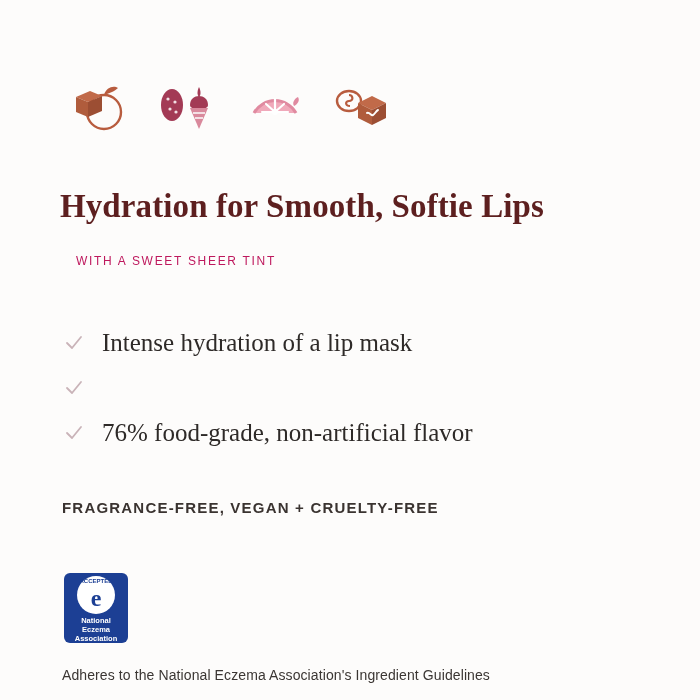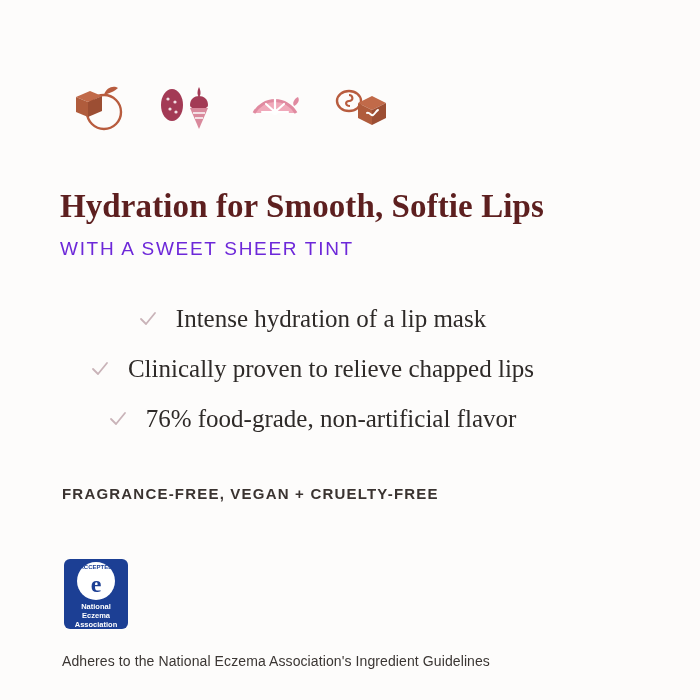--- a/index.html
+++ b/index.html
@@ -44,40 +44,39 @@
     margin: 0;
     padding-top: 50px;
     font-family: "Liberation Serif", serif;
     font-weight: bold;
     font-size: 33px;
     letter-spacing: 0.1px;
     color: #5d1f1f;
     line-height: 1.15;
   }
   .subhead {
-    margin: 0;
+    margin: 16px;
     padding-top: 12px;
-    font-size: 19px;
+    font-size: 12px;
     letter-spacing: 1.7px;
-    color: #6d28d9;
+    color: #be185d;
     font-weight: 400;
   }
 
   
   .benefits {
     list-style: none;
     margin: 0;
     padding: 44px 0 0 4px;
   }
   .benefit {
     display: flex;
     align-items: center;
     gap: 18px;
     margin-bottom: 20px;
-    justify-content: center;
   }
   .check {
     width: 20px;
     height: 20px;
     flex: 0 0 20px;
     display: block;
   }
   .benefit-text {
     font-family: "Liberation Serif", serif;
     font-size: 25px;
@@ -196,21 +195,20 @@
         </svg>
       </span>
       <span class="benefit-text">Intense hydration of a lip mask</span>
     </li>
     <li class="benefit">
       <span class="check">
         <svg width="20" height="20" viewBox="0 0 20 20" aria-hidden="true">
           <path d="M3 10 L8 15 L17 4" fill="none" stroke="#c9b3b8" stroke-width="1.8" stroke-linecap="round" stroke-linejoin="round"></path>
         </svg>
       </span>
-      <span class="benefit-text">Clinically proven to relieve chapped lips</span>
     </li>
     <li class="benefit">
       <span class="check">
         <svg width="20" height="20" viewBox="0 0 20 20" aria-hidden="true">
           <path d="M3 10 L8 15 L17 4" fill="none" stroke="#c9b3b8" stroke-width="1.8" stroke-linecap="round" stroke-linejoin="round"></path>
         </svg>
       </span>
       <span class="benefit-text">76% food-grade, non-artificial flavor</span>
     </li>
   </ul>

